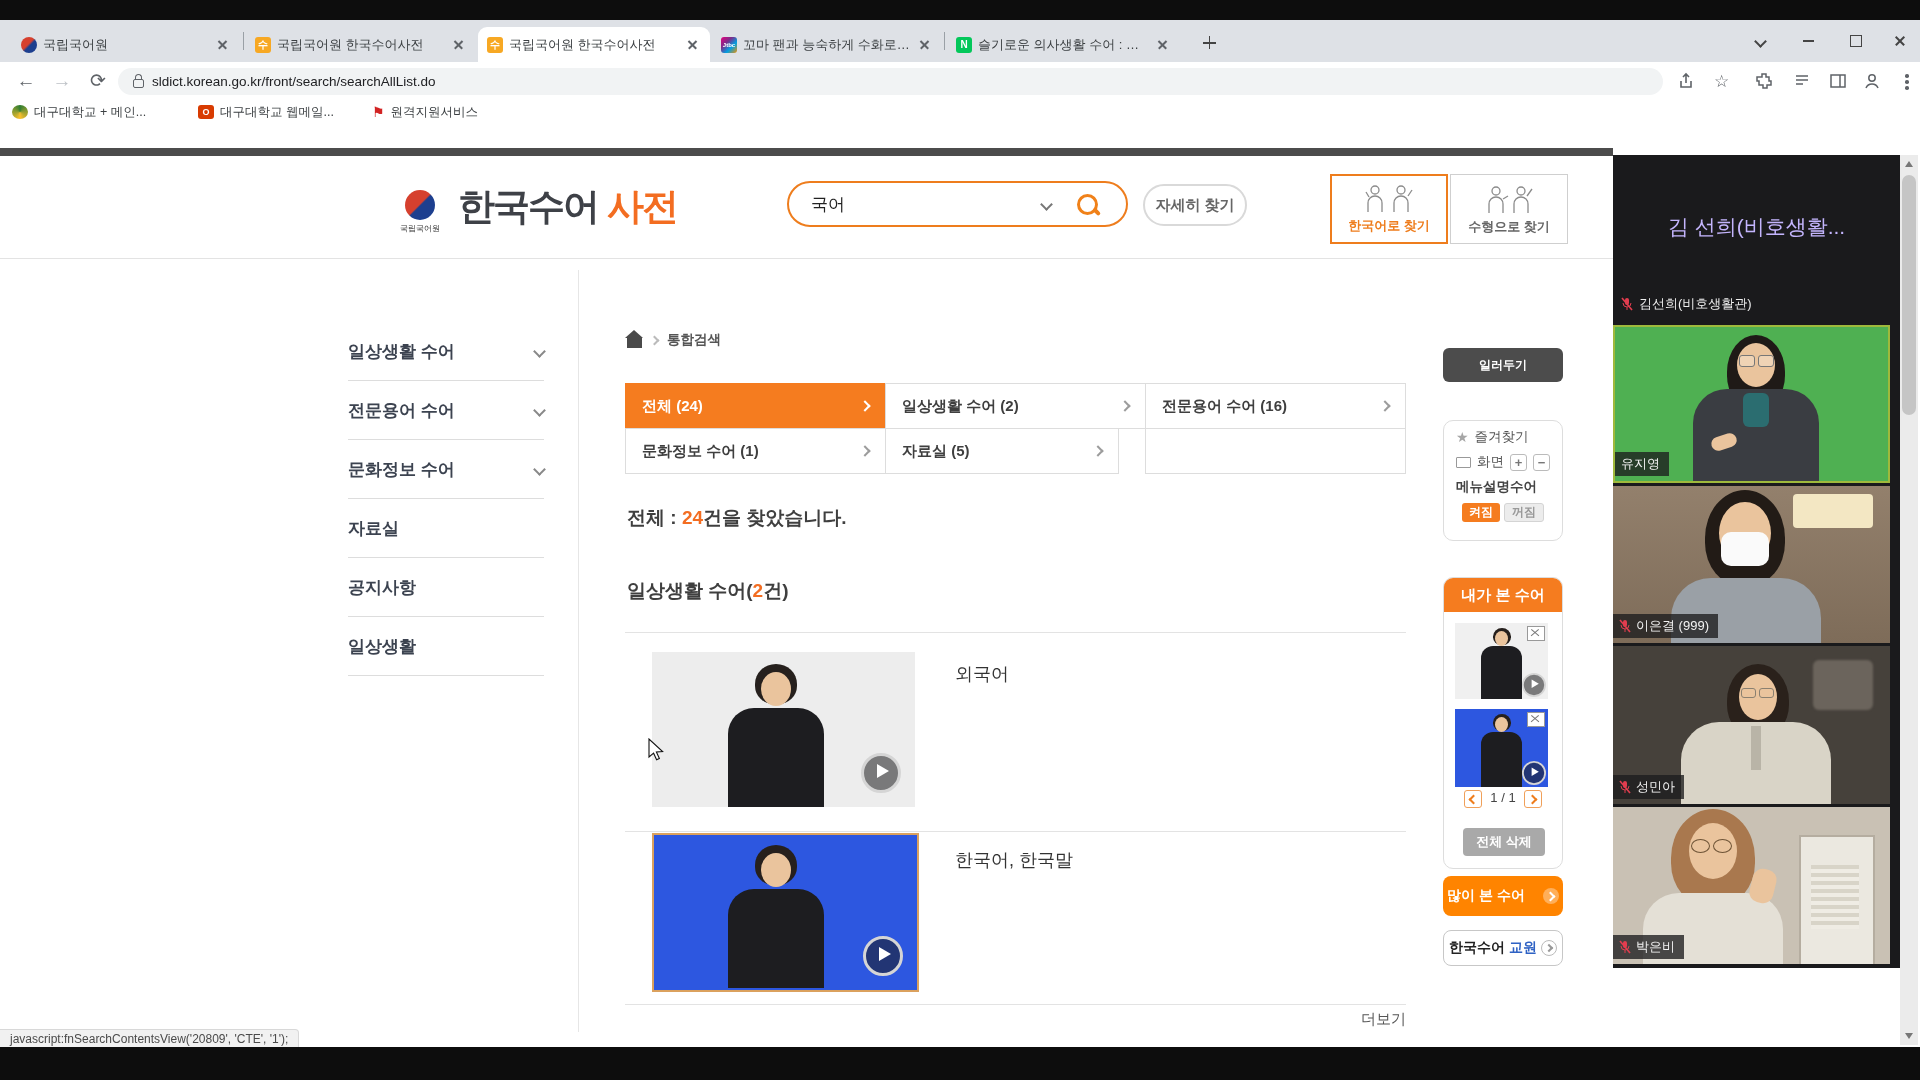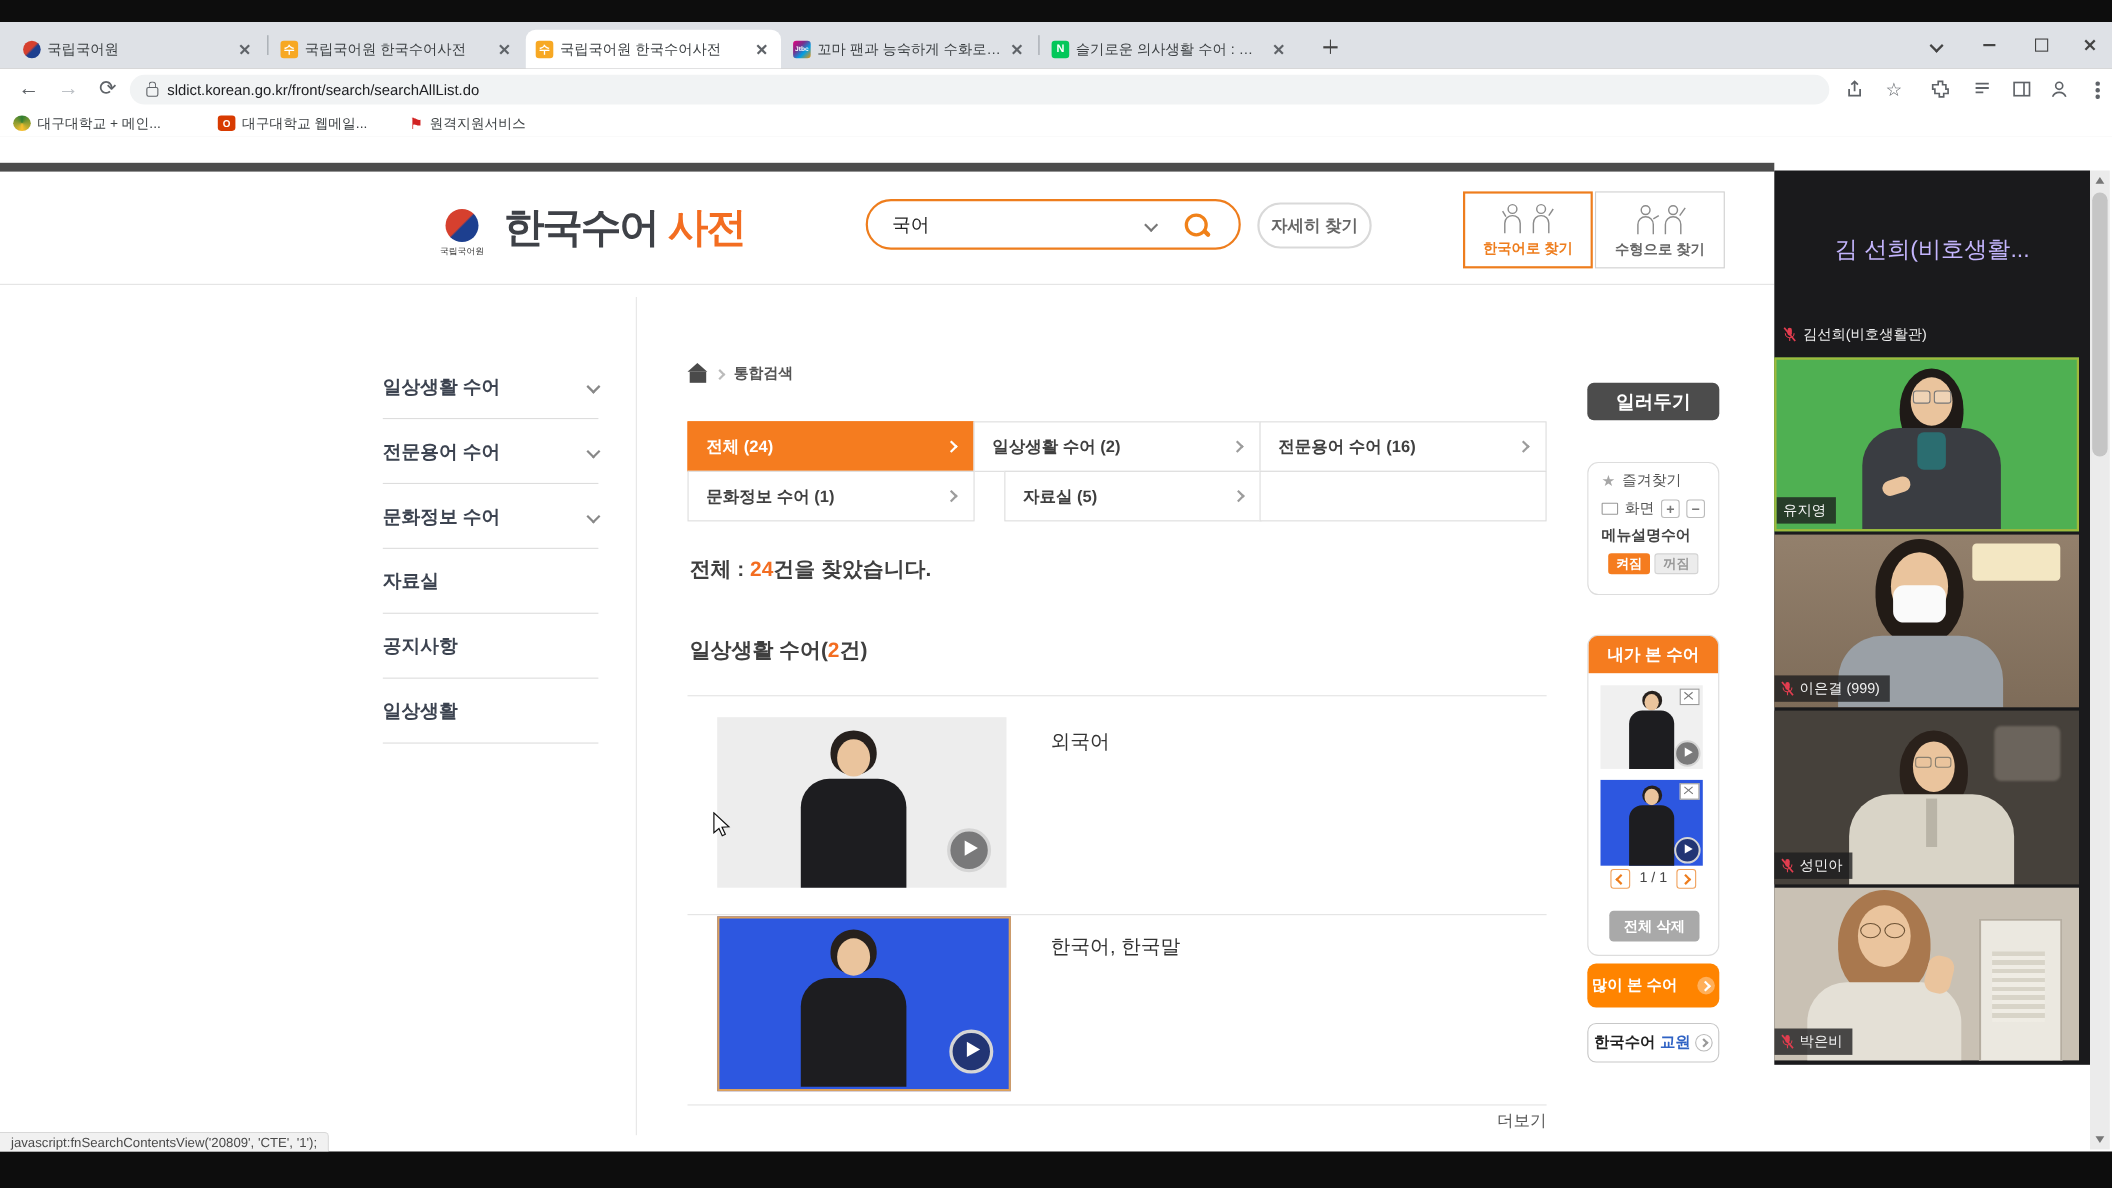--- a/index.html
+++ b/index.html
@@ -280,21 +280,21 @@
         <span class="chev right"></span>
       </div>
     <div class="rcell" style="left:520px;top:0;width:261px;">
         <span>전문용어 수어 (16)</span>
         <span class="chev right"></span>
       </div>
     <div class="rcell" style="left:0;top:45px;width:261px;">
         <span>문화정보 수어 (1)</span>
         <span class="chev right"></span>
       </div>
-    <div class="rcell" style="left:260px;top:45px;width:234px;margin-left:28px;">
+    <div class="rcell" style="left:260px;top:45px;width:234px;">
         <span>자료실 (5)</span>
         <span class="chev right"></span>
       </div>
     <div class="rcell" style="left:520px;top:45px;width:261px;"></div>
   </div>
 
   <div class="abs bigline" style="left:627px;top:505px;"><span>전체 : </span><span class="orange">24</span><span>건을 찾았습니다.</span></div>
   <div class="abs bigline" style="left:627px;top:578px;"><span>일상생활 수어(</span><span class="orange">2</span><span>건)</span></div>
   <div class="abs hr" style="left:625px;top:632px;width:781px;"></div>
 
@@ -314,21 +314,21 @@
     <span class="play" style="right:14px;bottom:14px;"></span>
   </div>
   <div class="abs" style="left:955px;top:848px;font-size:18px;color:#333;">한국어, 한국말</div>
   <div class="abs hr" style="left:625px;top:1004px;width:781px;"></div>
   <div class="abs" style="left:1340px;top:1010px;width:66px;text-align:right;font-size:15px;color:#555;">더보기</div>
 
   <svg class="abs" style="left:645px;top:738px;" width="22" height="24" viewBox="0 0 22 24">
     <path d="M4 1 L4 19 L8.6 15.2 L11.6 21.8 L14.4 20.4 L11.4 14 L17.6 13.6 Z" fill="#fff" stroke="#111" stroke-width="1.1"></path>
   </svg>
 
-  <div class="abs widget" style="top:348px;height:34px;background:#4c4c4c;border-radius:6px;color:#fff;font-weight:bold;font-size:17px;display:flex;align-items:center;justify-content:center;">일러두기</div>
+  <div class="abs widget" style="top:348px;height:34px;background:#4c4c4c;border-radius:6px;color:#fff;font-weight:bold;font-size:12px;display:flex;align-items:center;justify-content:center;">일러두기</div>
 
   <div class="abs widget" style="top:420px;height:121px;border:1px solid #ddd;border-radius:10px;background:#fff;">
     <div class="utilrow">
         <span style="color:#a6a6a6;font-size:14px;">★</span>
         <span>즐겨찾기</span>
       </div>
     <div class="utilrow">
       <span style="display:inline-block;width:13px;height:9px;border:1.5px solid #999;border-radius:1px;"></span>
       <span>화면</span>
       <span class="sqbtn">+</span>

